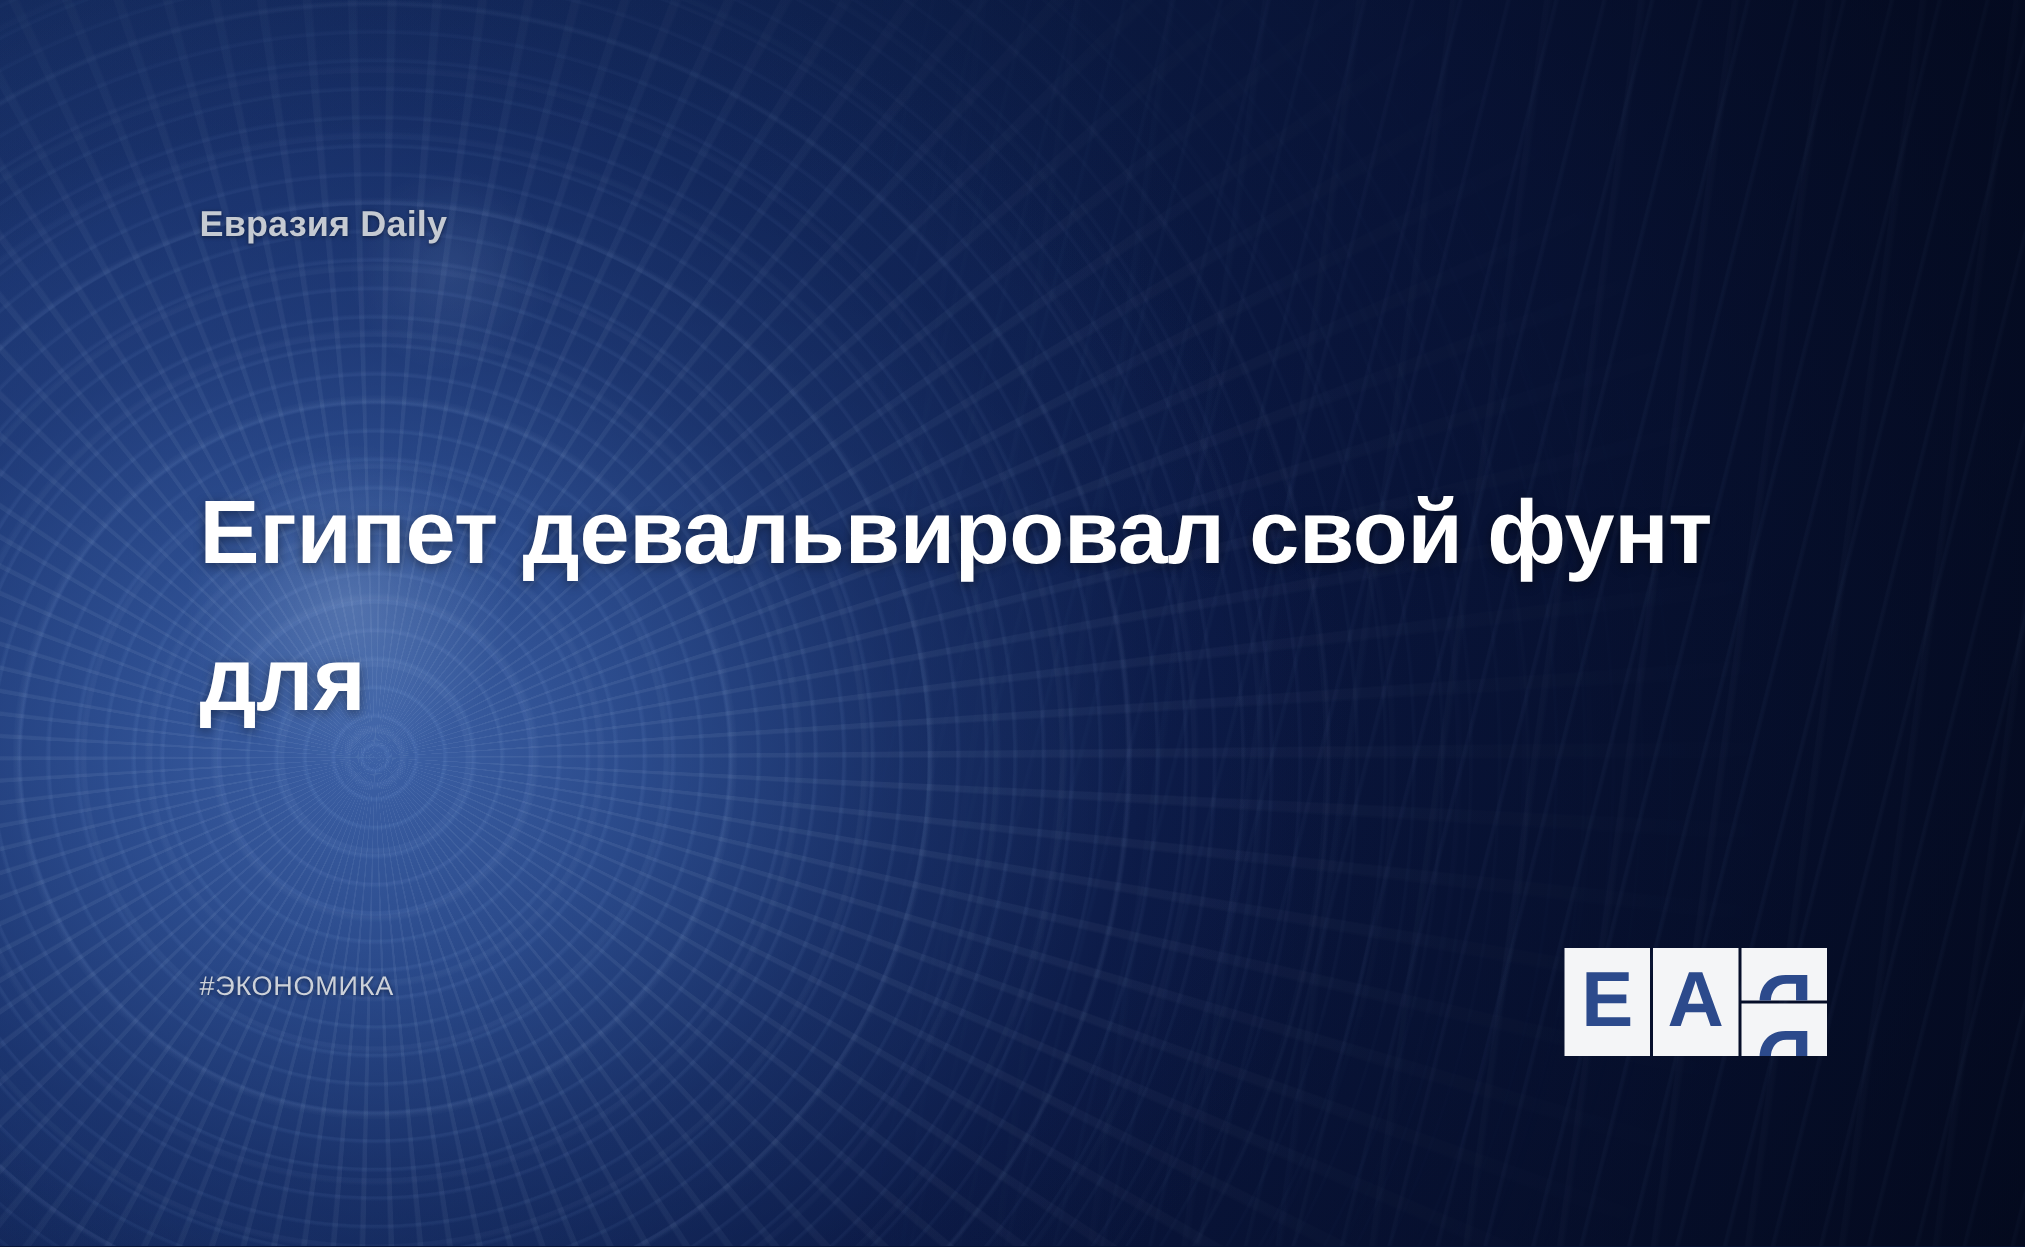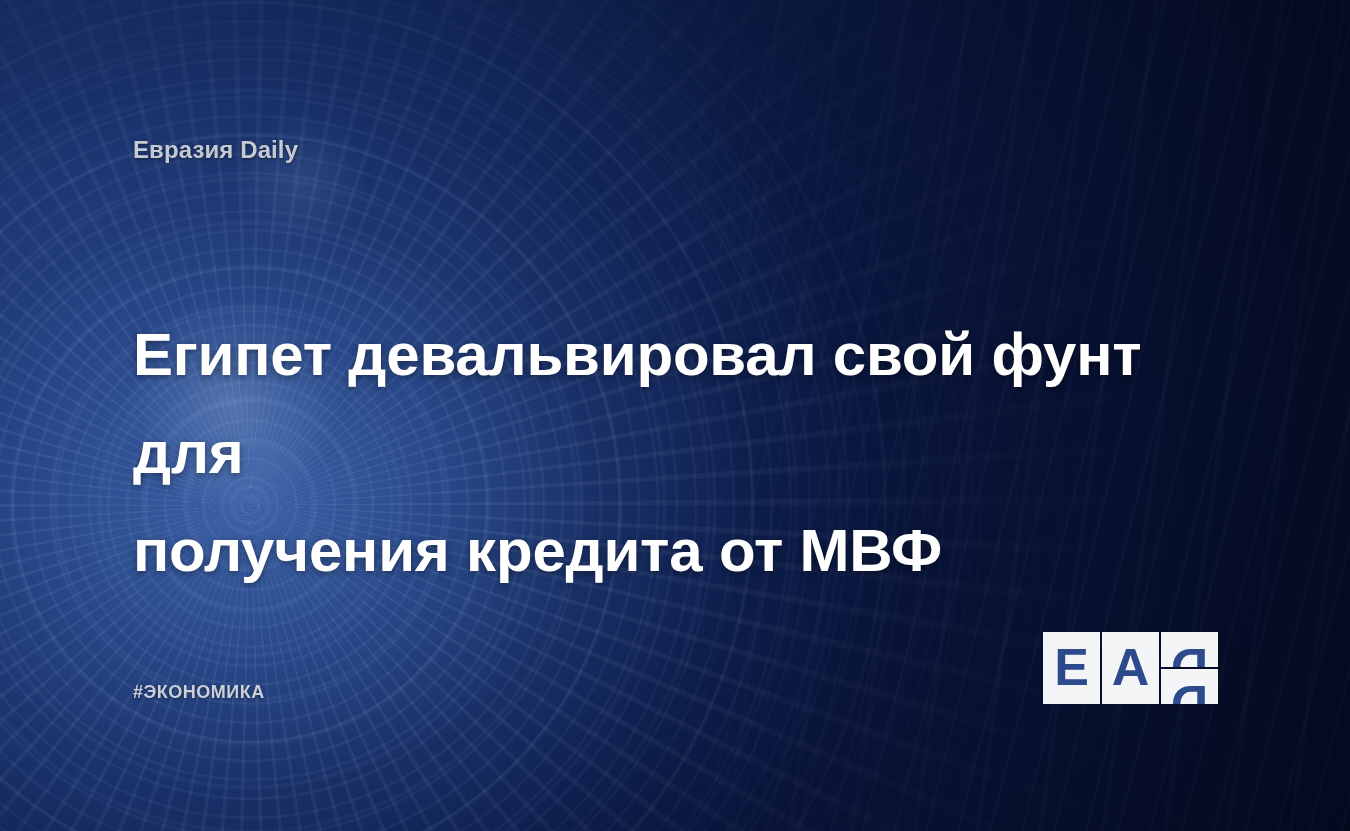--- a/index.html
+++ b/index.html
@@ -193,23 +193,23 @@
     line-height: 1.63;
     letter-spacing: -0.2px;
     color: #ffffff;
     text-shadow: 0 2px 7px rgba(0,0,0,0.40);
   }
   #headline .hl-line { display: block; }
 
   #tag {
     position: absolute;
     left: 133px;
-    top: 682px;
+    top: 647px;
     font-size: 18px;
-    font-weight: 700;
+    font-weight: 400;
     letter-spacing: 0.5px;
     color: #ccd1d9;
     text-shadow: 0 1px 3px rgba(0,0,0,0.45);
     white-space: nowrap;
   }
 
   
   #logo {
     position: absolute;
     left: 1043px;
@@ -290,21 +290,20 @@
   <div class="bg-layer" id="bg-streaks-right"></div>
   <div class="bg-layer" id="bg-glow"></div>
   <div class="bg-layer" id="bg-vignette"></div>
 
   <div id="content">
 
     <div id="brand">Евразия Daily</div>
 
     <h1 id="headline">
       <span class="hl-line">Египет девальвировал свой фунт для</span>
-      <span class="hl-line">получения кредита от МВФ</span>
     </h1>
 
     <div id="tag">#ЭКОНОМИКА</div>
 
     <div id="logo">
       <div class="logo-tile">
         <span class="logo-letter">E</span>
       </div>
       <div class="logo-tile">
         <span class="logo-letter">A</span>

